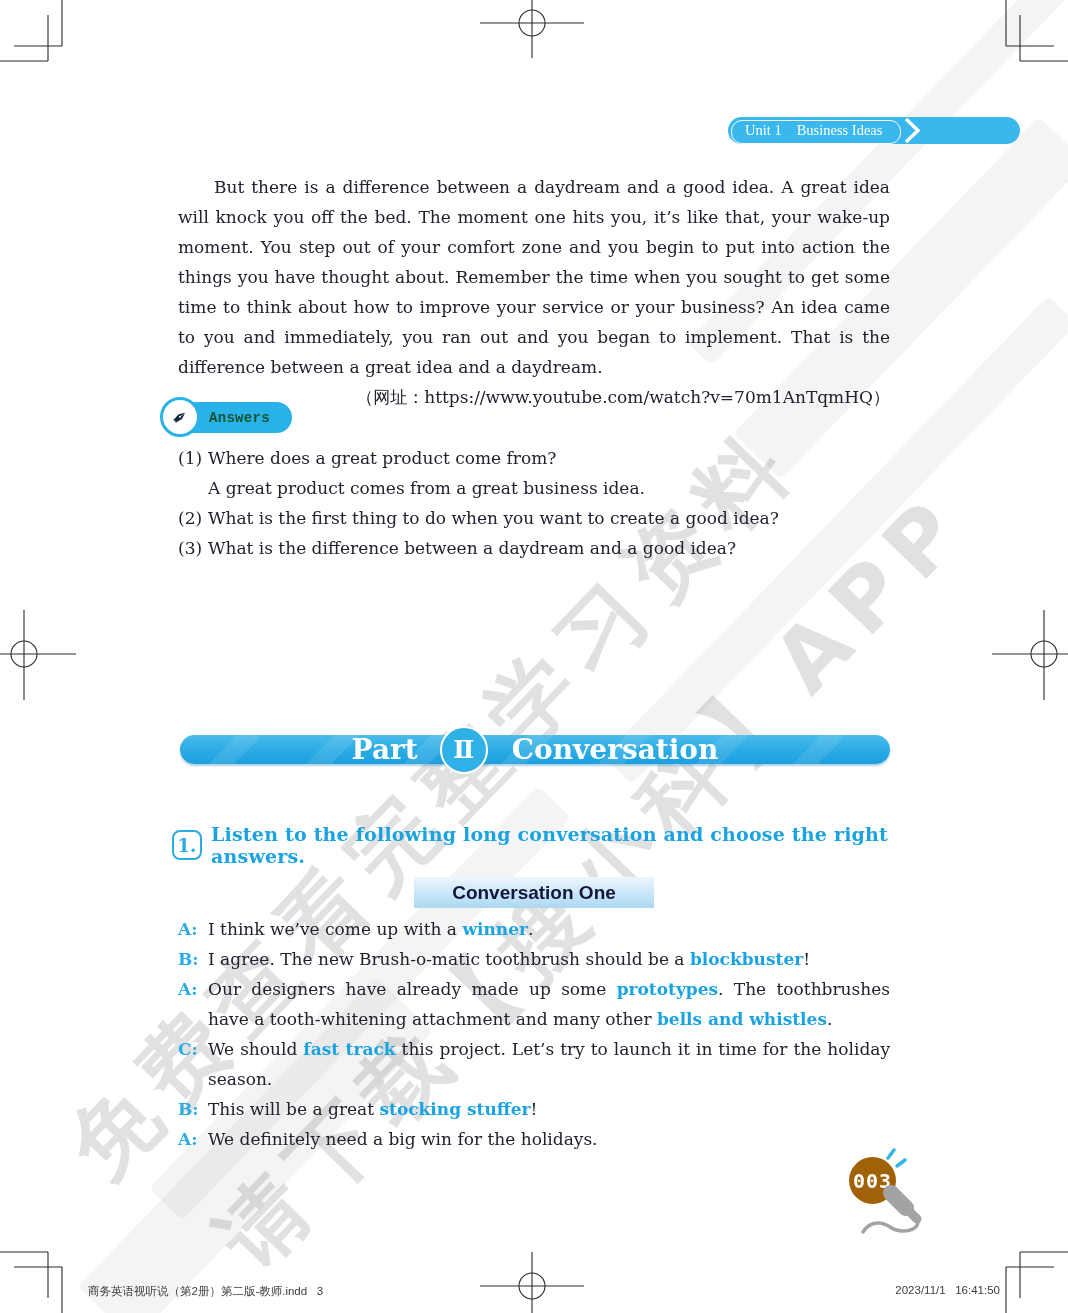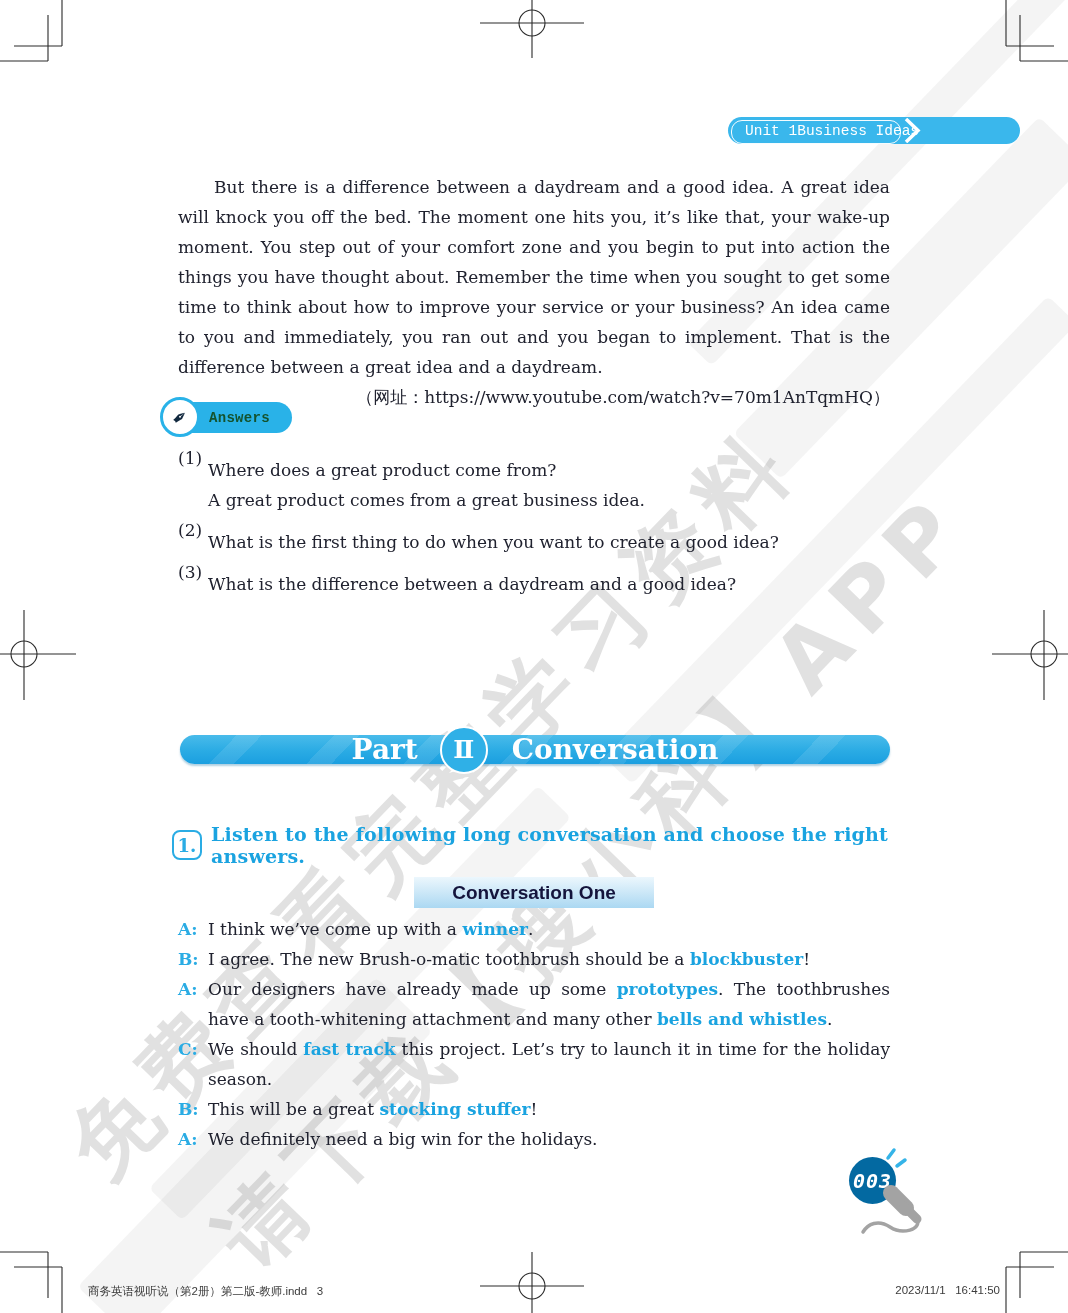--- a/index.html
+++ b/index.html
@@ -12,42 +12,42 @@
   
   .streak{position:absolute;background:rgba(130,130,130,.09);transform:rotate(-46deg);border-radius:6px;}
   .wm-text{position:absolute;font-family:"DejaVu Sans",sans-serif;font-weight:bold;
            color:rgba(70,70,70,.16);white-space:nowrap;letter-spacing:14px;
            transform:rotate(-46deg);transform-origin:0 50%;font-size:86px;}
   
   .unit-tab{position:absolute;left:728px;top:117px;width:292px;height:27px;
             background:#3ab7ec;border-radius:14px;}
   .unit-tab .ring{position:absolute;left:3px;top:2.5px;width:168px;height:22px;
             border:1.5px solid rgba(255,255,255,.95);border-radius:11px;}
-  .unit-tab .labels{position:absolute;left:17px;top:0;height:27px;display:flex;
-            align-items:center;font-family:Liberation Mono, monospace;
+  .unit-tab .labels{position:absolute;left:17px;top:0;height:27px;display:flex;gap:15px;
+            align-items:center;font-family:Liberation Serif, serif;
             font-size:14.5px;color:#fff;}
   .unit-tab svg{position:absolute;left:176px;top:1px;}
   
   .passage{position:absolute;left:178px;top:172px;width:712px;font-size:17px;line-height:30px;
            text-align:justify;color:#20222f;}
   .passage .p-text{text-indent:36px;margin:0;}
   .passage .p-src{text-align:right;margin:0;}
   
   .answers-badge{position:absolute;left:163px;top:402px;height:31px;background:#29b2e8;
            border-radius:16px;display:flex;align-items:center;padding:0 22px 0 46px;}
   .answers-badge .label{color:#14532d;font-family:Liberation Mono, monospace;
            font-weight:bold;font-size:14px;letter-spacing:.3px;}
   .pen-circle{position:absolute;left:-3px;top:-5px;width:40px;height:40px;border-radius:50%;
            background:#fff;border:3px solid #29b2e8;box-sizing:border-box;
            display:flex;align-items:center;justify-content:center;}
   .pen-circle .glyph{font-size:19px;color:#12293f;transform:rotate(-40deg);line-height:1;}
   .qa-list{position:absolute;left:178px;top:443px;width:712px;font-size:17px;line-height:30px;}
   .qa-item{display:flex;}
   .qa-num{flex:0 0 30px;}
-  .qa-body{flex:1;margin-top:12px;}
+  .qa-body{flex:1;}
   .qa-body p{margin:0;text-align:justify;}
   
   .part-banner{position:absolute;left:180px;top:735px;width:710px;height:29px;border-radius:21px;
            background:linear-gradient(180deg,#49bbea 0%,#2aabe4 55%,#1b9fe0 100%);
            display:flex;align-items:center;justify-content:center;
            box-shadow:0 2px 2px rgba(30,120,170,.35);}
   .part-banner .stripes{position:absolute;inset:0;border-radius:21px;overflow:hidden;
            background:repeating-linear-gradient(-46deg,transparent 0 52px,rgba(255,255,255,.10) 52px 70px);}
   .part-banner .word{position:relative;color:#fff;font-weight:bold;font-size:28px;
            font-family:"DejaVu Serif",serif;}
@@ -65,21 +65,21 @@
   .conv-title{height:31px;line-height:31px;padding:0 38px;
            background:linear-gradient(180deg,#ecf7fd 0%,#cfe9f8 45%,#abd8f2 100%);
            color:#14143c;font-family:"Liberation Sans",sans-serif;font-weight:bold;font-size:19px;}
   .dialogue{position:absolute;left:178px;top:914px;width:712px;font-size:17px;line-height:30px;}
   .dlg-row{display:flex;}
   .speaker{flex:0 0 30px;color:#2aace4;font-weight:bold;}
   .line-text{flex:1;text-align:justify;}
   .kw{color:#1aa3e0;font-weight:bold;}
   
   .page-badge{position:absolute;left:849px;top:1157px;width:47px;height:47px;border-radius:50%;
-           background:#0369a1;display:flex;align-items:center;justify-content:center;font-style:italic;}
+           background:#a16207;display:flex;align-items:center;justify-content:center;}
   .page-badge .num{color:#fff;font-family:"DejaVu Sans Mono",monospace;font-weight:bold;
            font-size:20px;letter-spacing:1px;}
   .mic-svg{position:absolute;left:860px;top:1140px;z-index:3;}
   
   .footer{position:absolute;left:88px;top:1284px;width:912px;display:flex;justify-content:space-between;
            font-family:"Liberation Sans",sans-serif;font-size:11.5px;color:#3c3c3c;white-space:pre;gap:21px;}
 </style>
 </head>
 <body>
 

